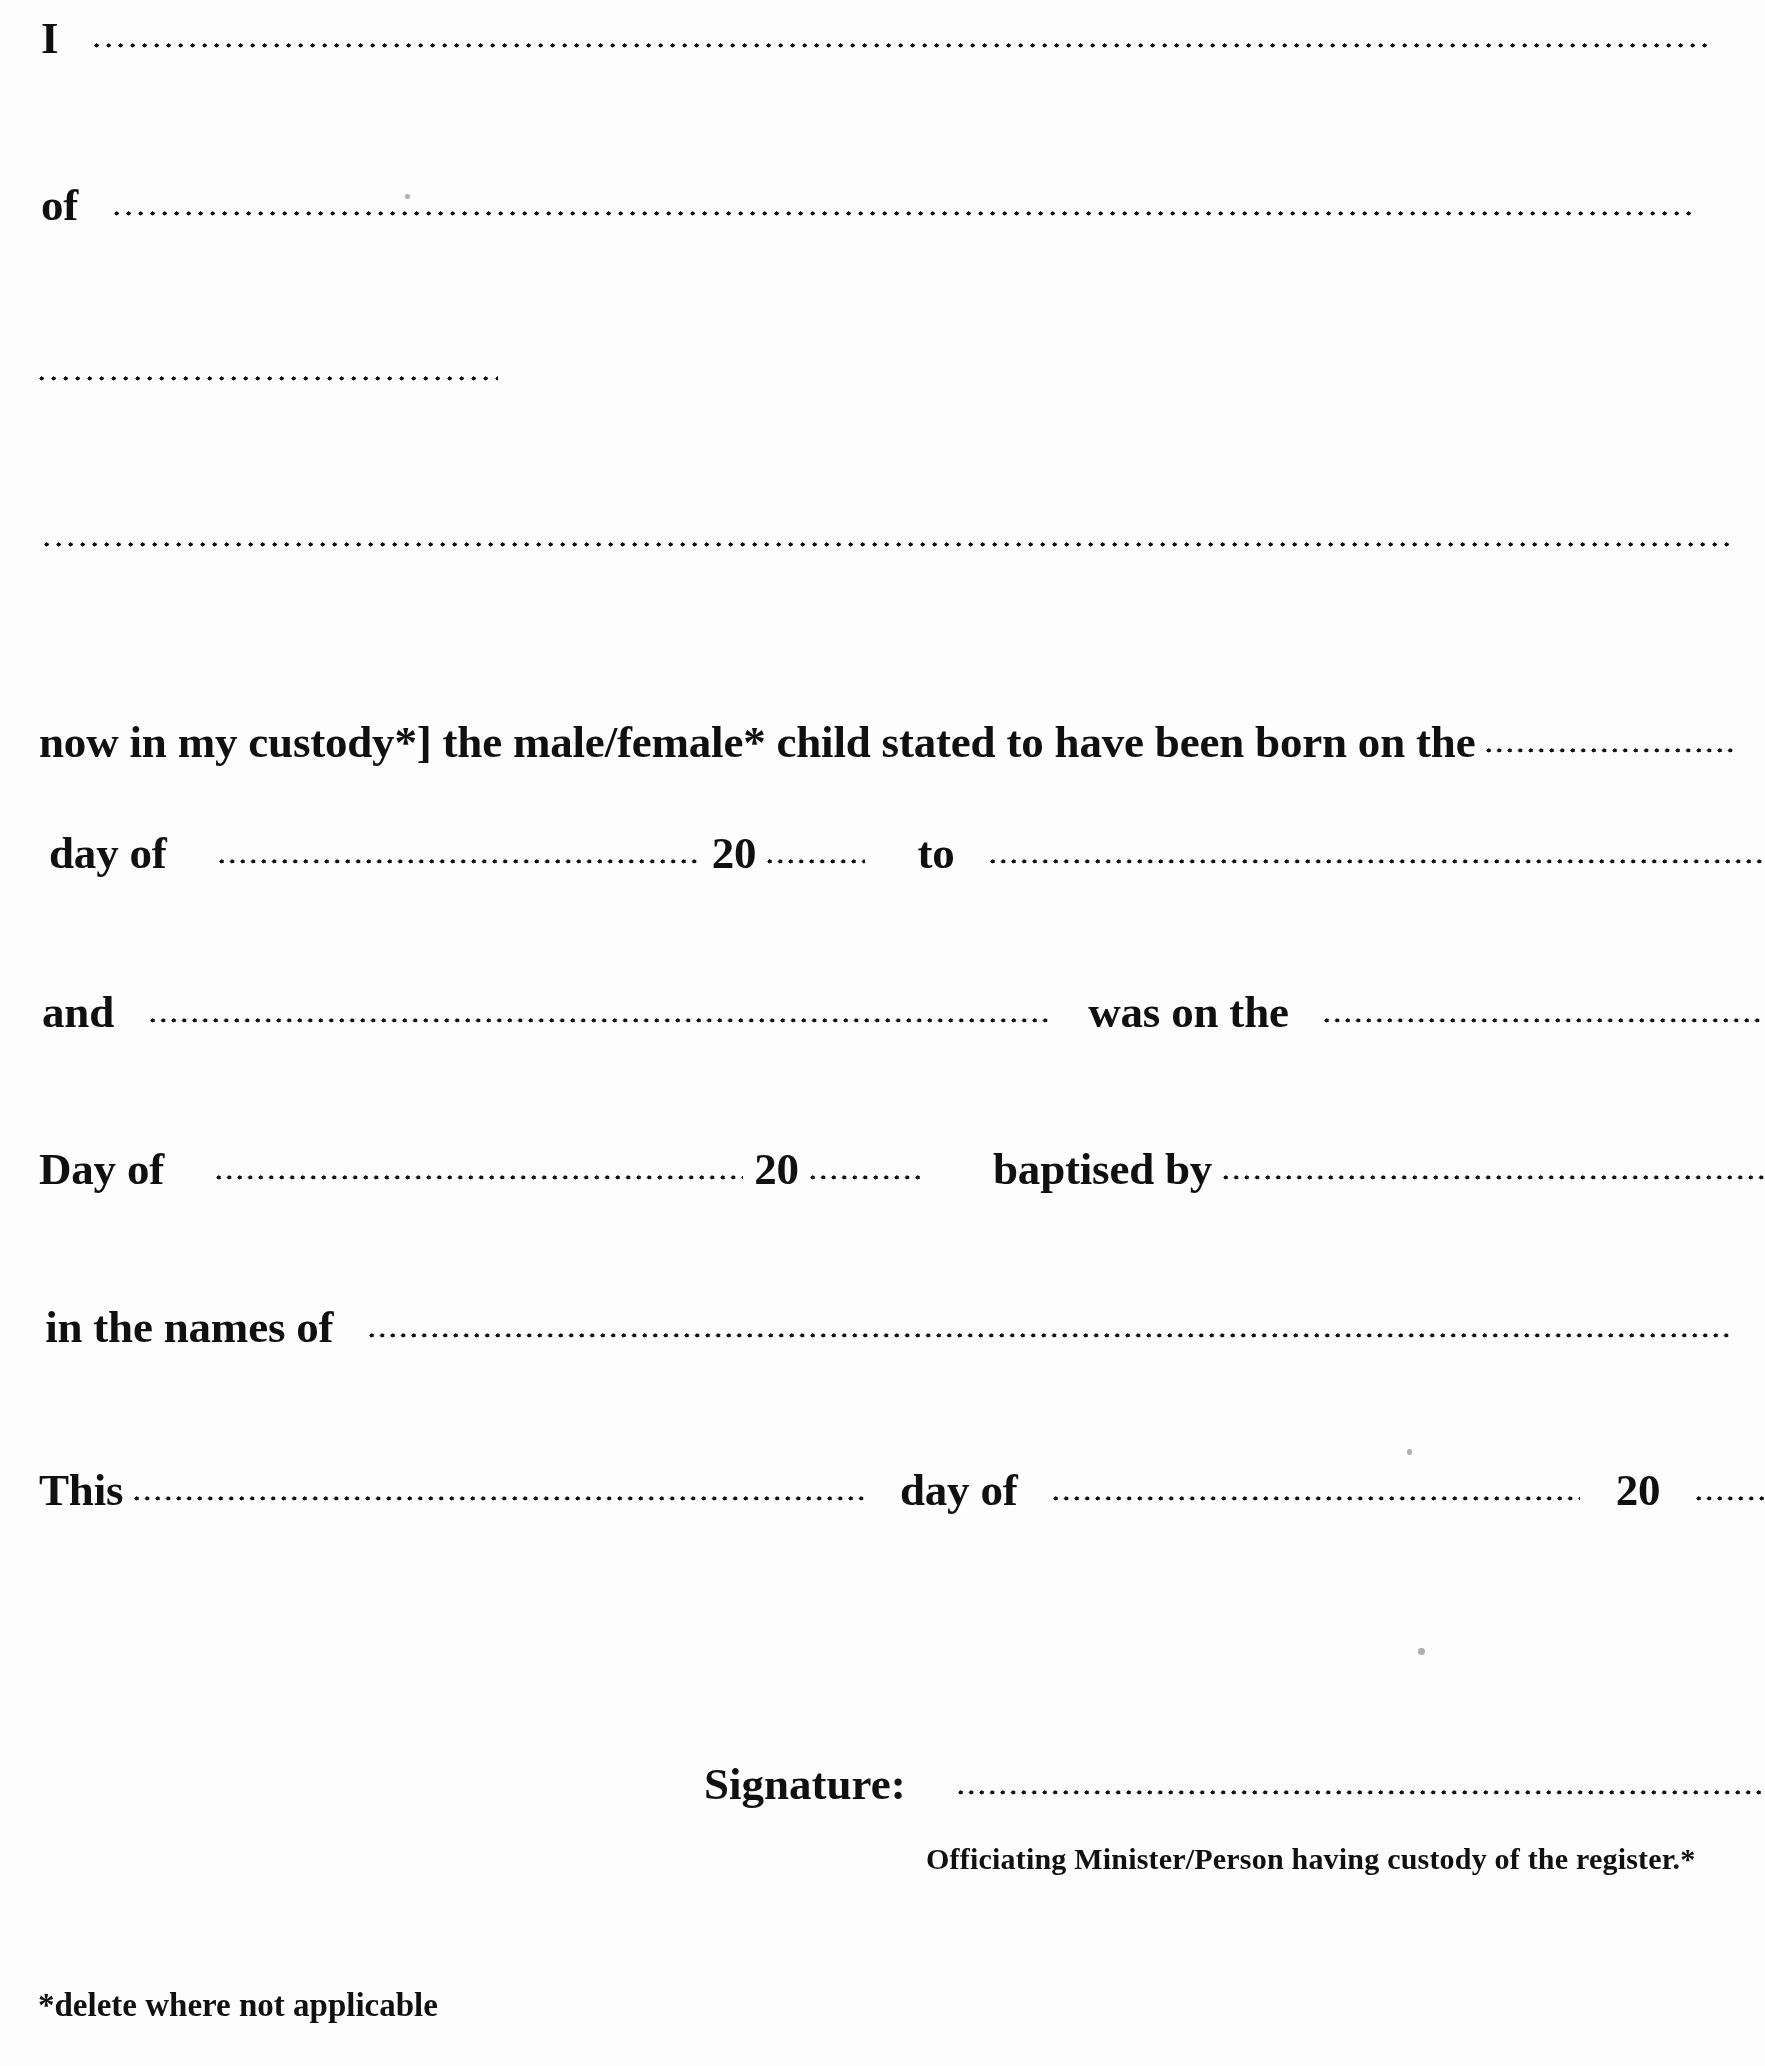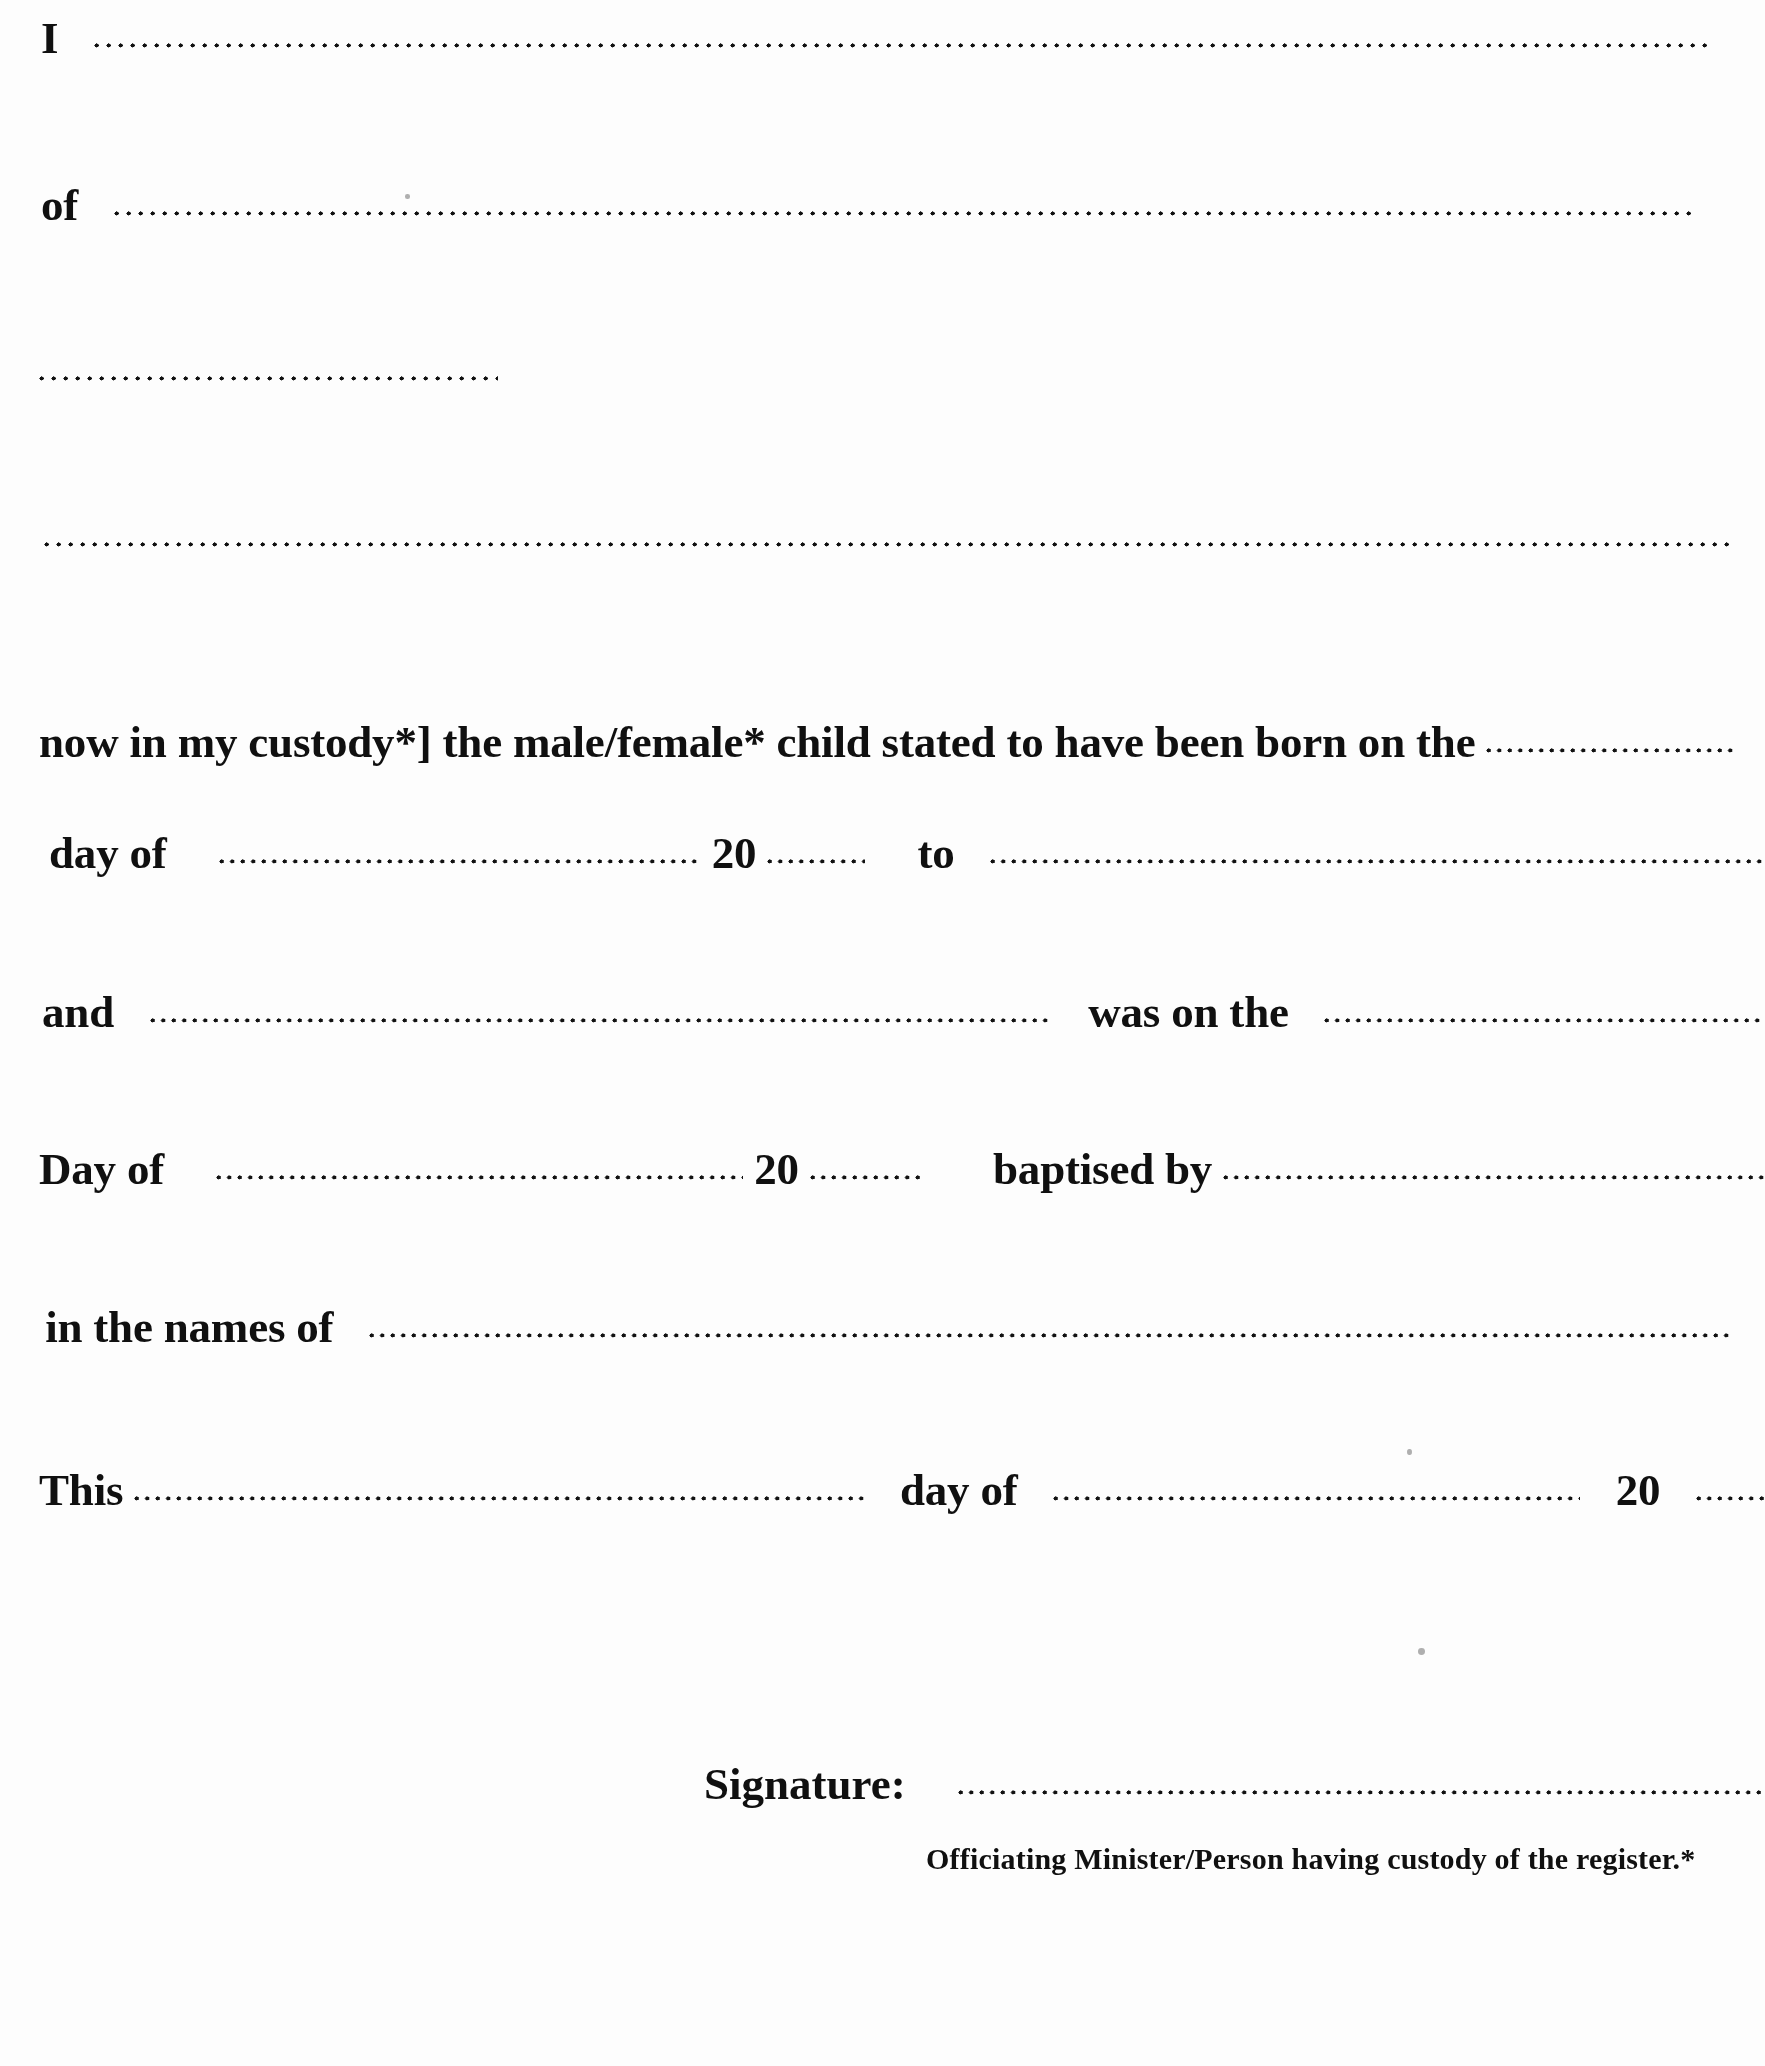--- a/index.html
+++ b/index.html
@@ -180,19 +180,20 @@
   </div>
 
   <div class="sig-line" style="left:704px; top:1754px;">
     <span class="lbl">Signature:</span>
     <span class="gap-m"></span>
     <span class="dots tight" style="width:832px;"></span>
   </div>
 
   <div class="caption" style="left:902px; top:1842px;margin-left:24px;">Officiating Minister/Person having custody of the register.*</div>
 
+  <div class="footnote" style="left:38px; top:1987px;">*delete where not applicable</div>
 
   <div class="speck" style="left:405px; top:194px; width:4.5px; height:4.5px;"></div>
   <div class="speck" style="left:1407px; top:1449px; width:4.5px; height:6px;"></div>
   <div class="speck" style="left:1418px; top:1648px; width:6.8px; height:6.8px;"></div>
 
 </div>
 
 
 </body></html>

